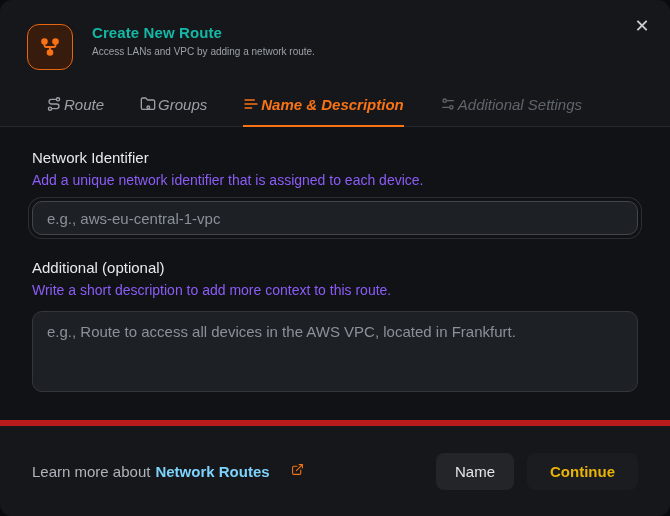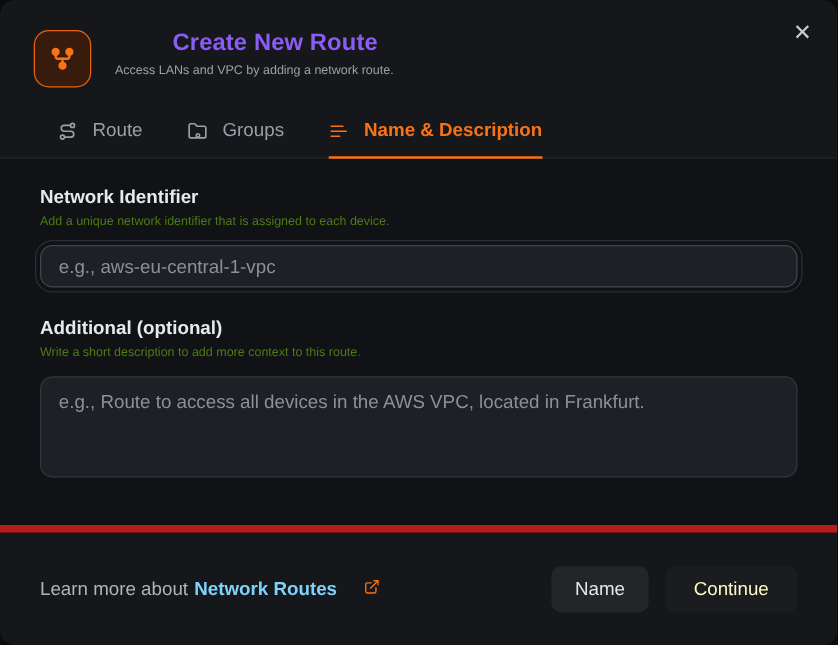--- a/index.html
+++ b/index.html
@@ -11,40 +11,40 @@
   
   .header { background:#16171a; padding:24px 24px 0 27px; position:relative; }
   .header-top { display:flex; align-items:flex-start; gap:19px; }
   .app-icon {
     width:46px; height:46px; border-radius:12px; flex:0 0 auto;
     background:#371c0e; border:1.5px solid #e8650f;
     display:flex; align-items:center; justify-content:center;
   }
   .app-icon svg { width:22px; height:22px; stroke:#f97316; fill:none; stroke-width:2; stroke-linecap:round; stroke-linejoin:round; }
   .app-icon svg circle { fill:#f97316; }
-  .title { color:#8b5cf6; font-size:19px; font-weight:700; letter-spacing:.1px;margin-left:46px; }
+  .title { color:#14b8a6; font-size:15px; font-weight:700; letter-spacing:.1px; }
   .subtitle { color:#9aa1a9; font-size:10px; margin-top:5px; }
   .close-btn {
     position:absolute; top:14px; right:16px; width:24px; height:24px;
     display:flex; align-items:center; justify-content:center;
     color:#c9cdd2; font-size:18px; line-height:1; cursor:pointer; background:none; border:none;
     font-family:"Liberation Sans", sans-serif;
   }
   
   .tabs { display:flex; gap:36px; padding:26px 24px 0 46px; border-bottom:1px solid #26282c; background:#16171a; }
-  .tab { display:flex; align-items:flex-end; gap:12px; padding-bottom:13px; font-size:15px; font-weight:500;
-         color:#9aa0a8; cursor:pointer; position:relative; white-space:nowrap; }
+  .tab { display:flex; align-items:flex-start; gap:2px; padding-bottom:13px; font-size:15px; font-weight:500;
+         color:#9aa0a8; cursor:pointer; position:relative; white-space:nowrap;font-style:italic; }
   .tab svg { width:16px; height:16px; stroke:currentColor; fill:none; stroke-width:2; stroke-linecap:round; stroke-linejoin:round; }
   .tab.active { color:#f97316; font-weight:700; }
   .tab.active::after { content:""; position:absolute; left:0; right:0; bottom:-1px; height:2px; background:#f97316; }
   .tab.dim { color:#5f656d; }
   
   .body { flex:1; background:#111215; padding:22px 32px 0 32px; }
-  .field-label { color:#e7e9eb; font-size:15px; font-weight:700; }
-  .field-help { color:#4d7c0f; font-size:10px; margin-top:6px; }
+  .field-label { color:#e7e9eb; font-size:15px; font-weight:400; }
+  .field-help { color:#8b5cf6; font-size:14px; margin-top:6px; }
   .text-input {
     margin-top:13px; width:100%; height:34px; border-radius:10px;
     background:#1d2025; border:1px solid #41464d; color:#d7dadd;
     font-size:15px; padding:0 14px; outline:none; font-family:"Liberation Sans", sans-serif;
     box-shadow:0 0 0 3px #111215, 0 0 0 4px #2b2e33;
   }
   .text-area {
     margin-top:13px; width:100%; height:81px; border-radius:10px; resize:none;
     background:#1d2025; border:1px solid #33373d; color:#d7dadd;
     font-size:15px; padding:11px 14px; outline:none; font-family:"Liberation Sans", sans-serif;
@@ -56,21 +56,21 @@
     background:#16171a; border-top:6px solid #b91c1c; height:96px;
     display:flex; align-items:center; justify-content:space-between; padding:0 32px;
   }
   .learn-more { font-size:15px; color:#aeb4bb; display:flex; align-items:center; gap:5px; }
   .learn-link { color:#7dd3fc; font-weight:700; display:inline-flex; align-items:flex-start; gap:21px; cursor:pointer; text-decoration:none; }
   .learn-link svg { width:13px; height:13px; stroke:#f97316; fill:none; stroke-width:2; stroke-linecap:round; stroke-linejoin:round; }
   .btn-row { display:flex; gap:13px; }
   .btn { border:none; border-radius:8px; font-size:15px; font-weight:500; cursor:pointer;
          padding:10px 19px; font-family:"Liberation Sans", sans-serif; }
   .btn-back { background:#232529; color:#e4e6e9; }
-  .btn-continue { background:#1a1c20; color:#fef9c3; padding:10px 23px; cursor:default; }
+  .btn-continue { background:#1a1c20; color:#eab308; padding:10px 23px; cursor:default;font-weight:bold; }
 </style>
 </head>
 <body>
 
 <div class="modal">
 
   <div class="header">
     <div class="header-top">
       <div class="app-icon">
         <svg viewBox="0 0 24 24">
@@ -108,20 +108,29 @@
       <span>Groups</span>
     </div>
     <div class="tab active">
       <svg viewBox="0 0 24 24">
         <path d="M17 6H3"></path>
           <path d="M21 12H3"></path>
           <path d="M13 18H3"></path>
       </svg>
       <span>Name &amp; Description</span>
     </div>
+    <div class="tab dim">
+      <svg viewBox="0 0 24 24">
+        <path d="M20 7h-9"></path>
+          <path d="M13 17H4"></path>
+        <circle cx="7" cy="7" r="2.5"></circle>
+          <circle cx="17" cy="17" r="2.5"></circle>
+      </svg>
+      <span>Additional Settings</span>
+    </div>
   </div>
 
   <div class="body">
     <div class="section">
       <div class="field-label">Network Identifier</div>
       <div class="field-help">Add a unique network identifier that is assigned to each device.</div>
       <input class="text-input" type="text" placeholder="e.g., aws-eu-central-1-vpc" style="">
     </div>
 
     <div class="section">

